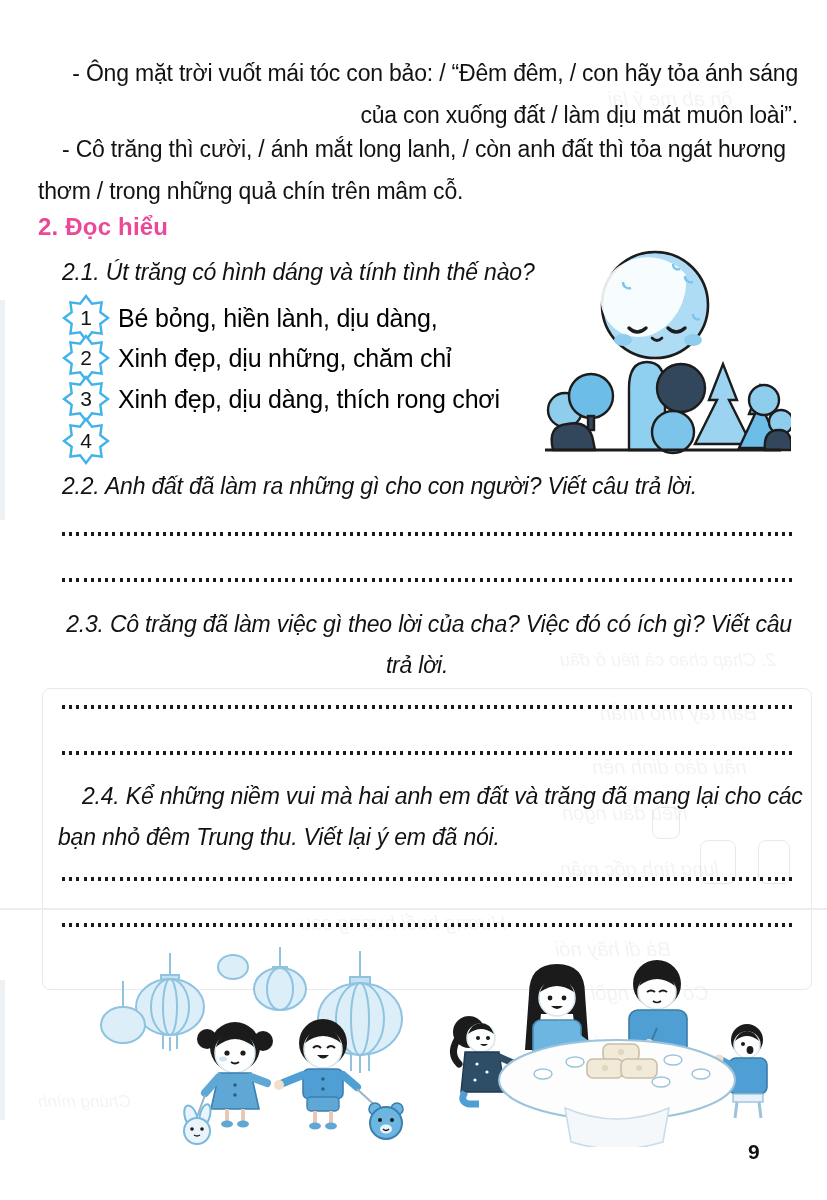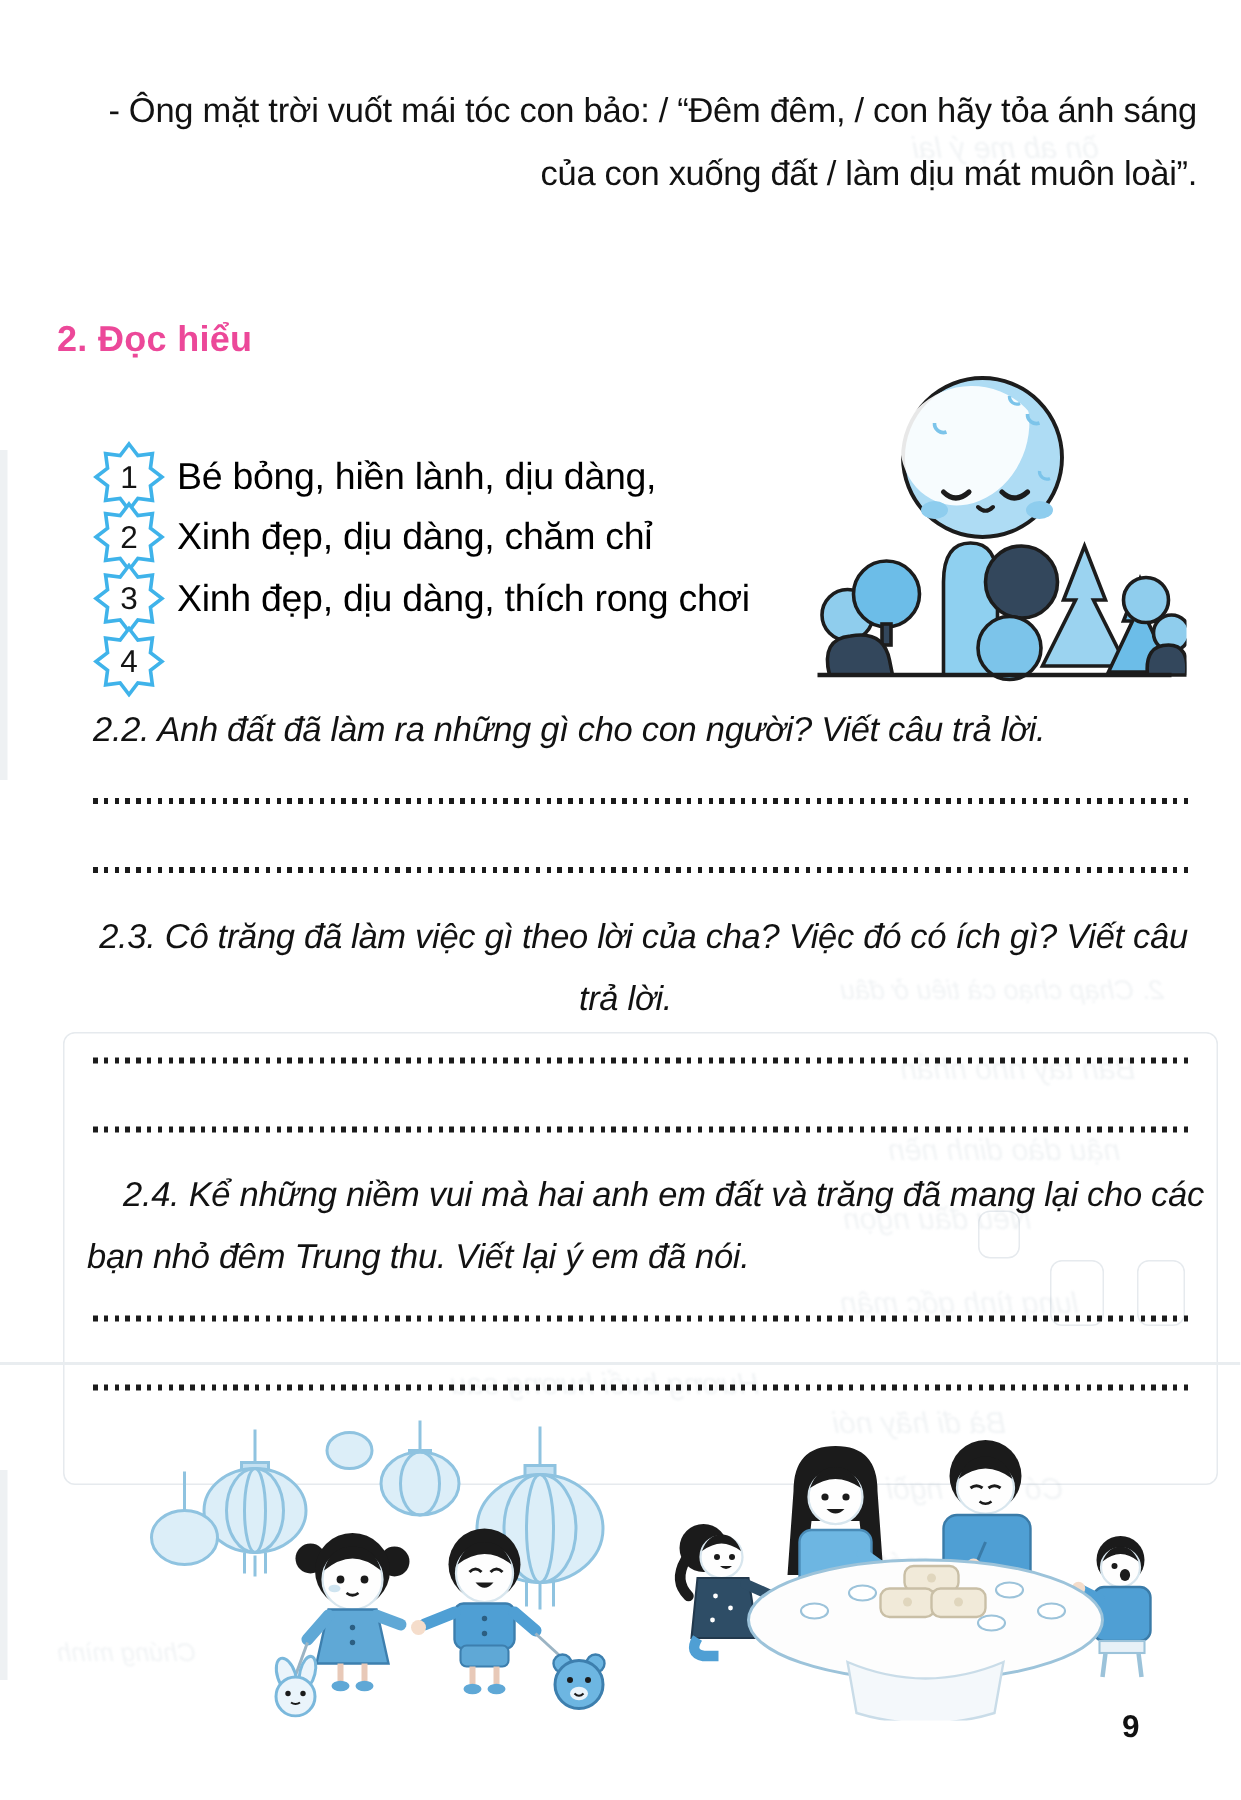--- a/index.html
+++ b/index.html
@@ -43,41 +43,43 @@
   <div class="ghost" style="top:802px;left:562px;">Nếu đầu ngọn</div>
   <div class="ghost" style="top:858px;left:560px;">lung tình gốc mận</div>
   <div class="ghost" style="top:912px;left:300px;">Hương buổi hương sau</div>
   <div class="ghost" style="top:938px;left:555px;">Bà đi hãy nói</div>
   <div class="ghost" style="top:982px;left:552px;">Có cháu ngồi bàn</div>
   <div class="ghost" style="top:1032px;left:548px;">Cán mát nhẹ</div>
   <div class="ghost" style="top:1082px;left:545px;">Khu vòng nhánh</div>
   <div class="ghost" style="top:1092px;left:38px;font-size:17px;">Chúng mình</div>
 
   <div class="abs para" style="top:52px;left:38px;width:760px;text-align:right;">- Ông mặt trời vuốt mái tóc con bảo: / “Đêm đêm, / con hãy tỏa ánh sáng của con xuống đất / làm dịu mát muôn loài”.</div>
+  <div class="abs para" style="top:128px;left:38px;width:760px;">- Cô trăng thì cười, / ánh mắt long lanh, / còn anh đất thì tỏa ngát hương thơm / trong những quả chín trên mâm cỗ.</div>
 
   <div class="abs heading" style="top:213px;left:38px;">2. Đọc hiểu</div>
 
+  <div class="abs question" style="top:252px;left:38px;width:600px;">2.1. Út trăng có hình dáng và tính tình thế nào?</div>
 
   <div class="option-row" style="top:294px;left:62px;">
     <span class="badge">
       <svg width="48" height="48" viewBox="0 0 48 48">
           <polygon points="24,2 29.9,9.7 39.6,8.4 38.3,18.1 46,24 38.3,29.9 39.6,39.6 29.9,38.3 24,46 18.1,38.3 8.4,39.6 9.7,29.9 2,24 9.7,18.1 8.4,8.4 18.1,9.7" fill="#ffffff" stroke="#3fb3ea" stroke-width="2.4" stroke-linejoin="miter"></polygon>
           <text x="24" y="31" text-anchor="middle" font-size="21" fill="#141414">1</text>
         </svg>
     </span>
     <span class="option-label">Bé bỏng, hiền lành, dịu dàng,</span>
   </div>
   <div class="option-row" style="top:334px;left:62px;">
     <span class="badge">
       <svg width="48" height="48" viewBox="0 0 48 48">
           <polygon points="24,2 29.9,9.7 39.6,8.4 38.3,18.1 46,24 38.3,29.9 39.6,39.6 29.9,38.3 24,46 18.1,38.3 8.4,39.6 9.7,29.9 2,24 9.7,18.1 8.4,8.4 18.1,9.7" fill="#ffffff" stroke="#3fb3ea" stroke-width="2.4"></polygon>
           <text x="24" y="31" text-anchor="middle" font-size="21" fill="#141414">2</text>
         </svg>
     </span>
-    <span class="option-label">Xinh đẹp, dịu dàng, chăm chỉ</span>
+    <span class="option-label">Xinh đẹp, dịu những, chăm chỉ</span>
   </div>
   <div class="option-row" style="top:375px;left:62px;">
     <span class="badge">
       <svg width="48" height="48" viewBox="0 0 48 48">
           <polygon points="24,2 29.9,9.7 39.6,8.4 38.3,18.1 46,24 38.3,29.9 39.6,39.6 29.9,38.3 24,46 18.1,38.3 8.4,39.6 9.7,29.9 2,24 9.7,18.1 8.4,8.4 18.1,9.7" fill="#ffffff" stroke="#3fb3ea" stroke-width="2.4"></polygon>
           <text x="24" y="31" text-anchor="middle" font-size="21" fill="#141414">3</text>
         </svg>
     </span>
     <span class="option-label">Xinh đẹp, dịu dàng, thích rong chơi</span>
   </div>

